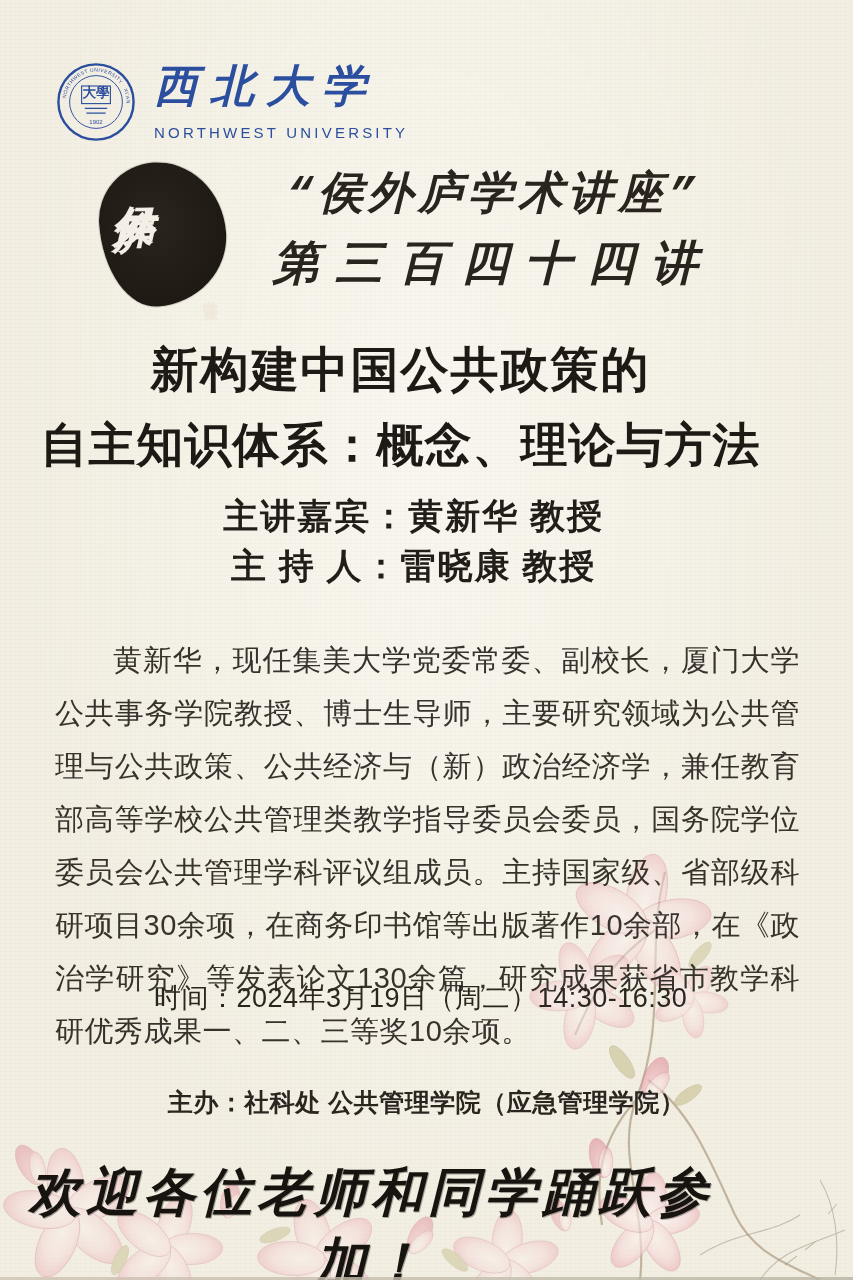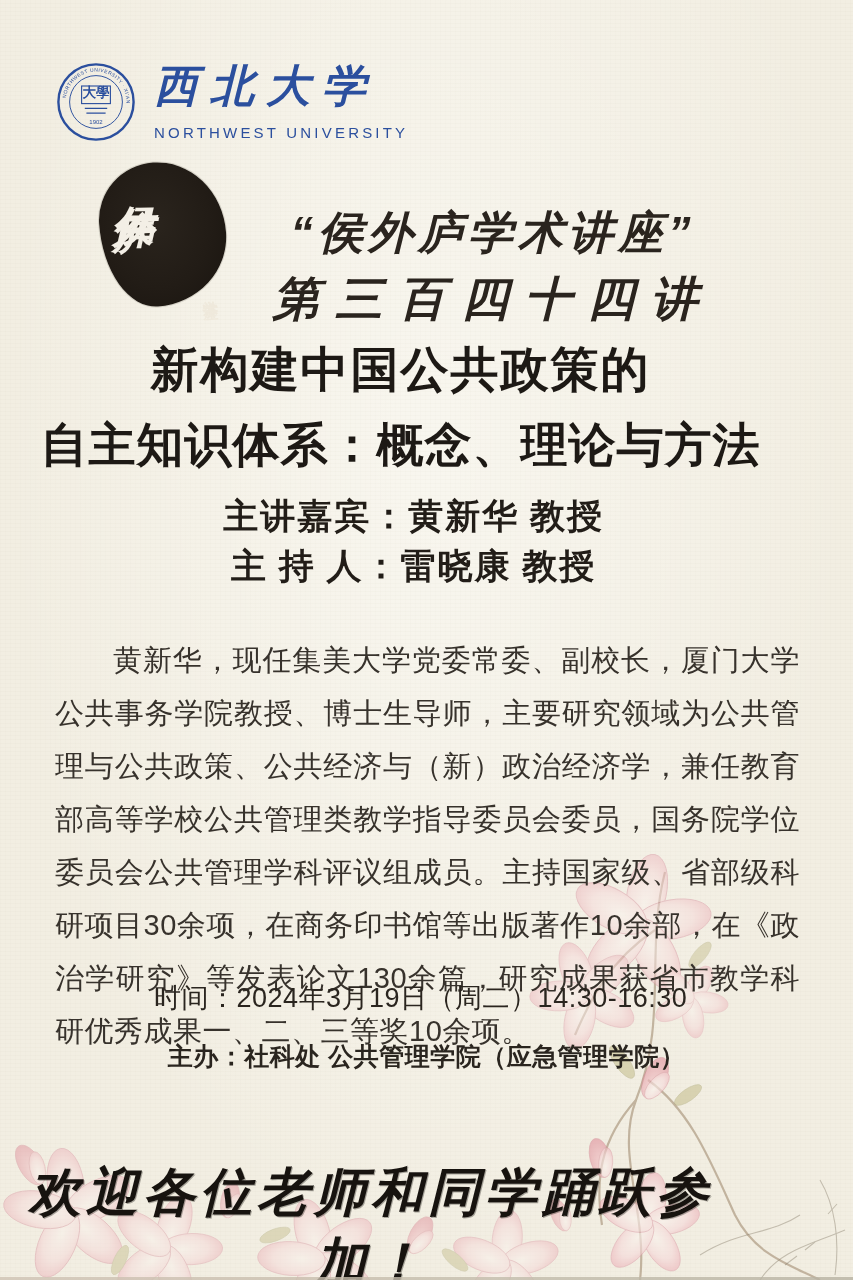--- a/index.html
+++ b/index.html
@@ -39,22 +39,22 @@
     transform:rotate(-4deg);
     box-shadow:0 0 0 1px rgba(40,32,22,.15);}
   .stamp-main{position:absolute;left:14px;top:8px;
     font-family:"Liberation Serif", serif;font-style:italic;font-weight:900;
     writing-mode:vertical-rl;font-size:42px;line-height:44px;letter-spacing:2px;
     color:#f3efe6;transform:rotate(3deg);}
   .stamp-sub{position:absolute;right:12px;bottom:10px;
     font-family:"Liberation Serif", serif;font-weight:700;
     writing-mode:vertical-rl;font-size:15px;letter-spacing:1px;color:#efe9dc;}
   .series-lines{flex:1;text-align:center;padding-top:6px;}
-  .series-l1{font-family:Liberation Sans, sans-serif;font-style:italic;font-weight:900;
-    font-size:45px;line-height:58px;letter-spacing:5px;color:#2a241e;margin-top:36px;}
+  .series-l1{font-family:Liberation Mono, monospace;font-style:italic;font-weight:900;
+    font-size:45px;line-height:58px;letter-spacing:5px;color:#2a241e;}
   .series-l2{font-family:Liberation Serif, serif;font-style:italic;font-weight:900;
     font-size:47px;line-height:62px;letter-spacing:16px;color:#2a241e;margin-top:6px;}
 
   
   .main-title{position:absolute;left:0;top:340px;width:801px;text-align:center;
     font-family:"Liberation Serif", serif;font-weight:900;color:#1d1915;}
   .title-l1{font-size:48px;line-height:60px;letter-spacing:2px;}
   .title-l2{font-size:47px;line-height:60px;letter-spacing:1px;margin-top:15px;}
 
   
@@ -65,21 +65,21 @@
   
   .bio{position:absolute;left:55px;top:634px;width:745px;
     font-size:29px;line-height:53px;text-align:justify;text-justify:inter-ideograph;
     color:#37322c;text-indent:2em;letter-spacing:.5px;}
 
   
   .info{position:absolute;left:154px;top:974px;font-weight:400;font-size:27px;
     line-height:48px;color:#2a251f;letter-spacing:.5px;}
 
   
-  .organizer{position:absolute;left:0;top:1040px;width:853px;text-align:center;
+  .organizer{position:absolute;left:0;top:1086px;width:853px;text-align:center;
     font-weight:700;font-size:25px;color:#2a251f;letter-spacing:.5px;}
 
   
   .welcome{position:absolute;left:0;top:1158px;width:742px;text-align:center;
     font-family:"Liberation Serif", serif;font-style:italic;font-weight:900;
     font-size:52px;letter-spacing:5px;color:#17130f;
     text-shadow:1px 1px 0 rgba(23,19,15,.35);}
 </style>
 </head>
 <body>

